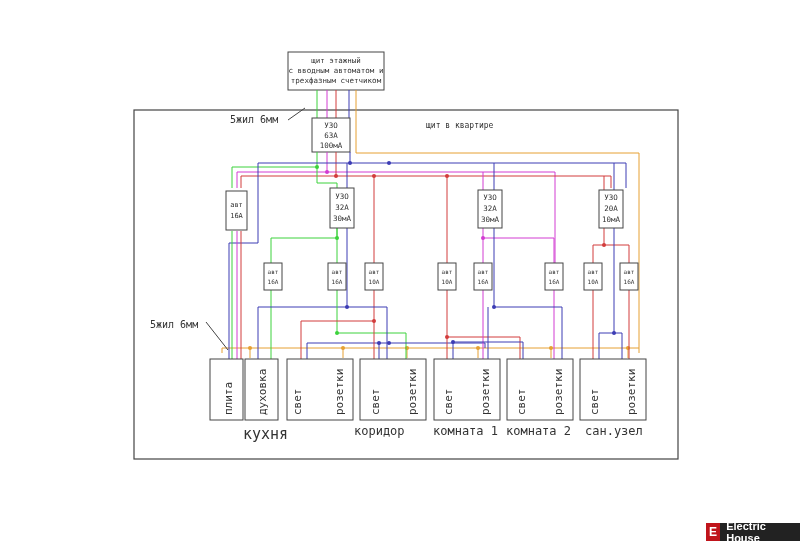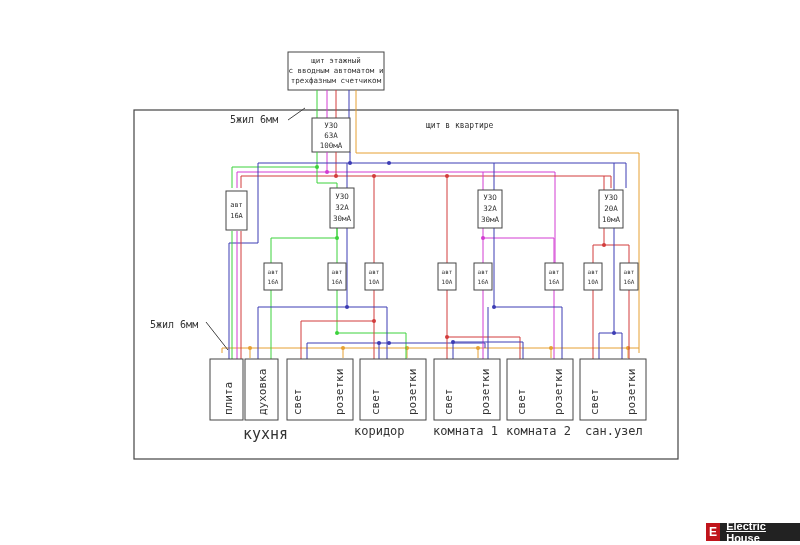--- a/index.html
+++ b/index.html
@@ -1,21 +1,21 @@
 <!DOCTYPE html>
 <html><head>
 <meta charset="utf-8">
 <style>
   html,body{margin:0;padding:0;background:#fff;}
   body{width:800px;height:545px;position:relative;overflow:hidden;font-family:"DejaVu Sans Mono",monospace;}
   svg{position:absolute;left:0;top:0;}
   .t{font-family:"DejaVu Sans Mono",monospace;fill:#333;}
   .logo{position:absolute;left:706px;top:523px;height:18px;display:flex;align-items:stretch;background:#222;}
   .logo .e{background:#c0141b;color:#fff;font:bold 12px "Liberation Sans",sans-serif;width:16px;display:flex;align-items:center;justify-content:center;}
-  .logo .n{color:#fff;font:bold 11px "Liberation Sans",sans-serif;padding:0 6px;display:flex;align-items:center;text-decoration:underline;}
+  .logo .n{color:#fff;font:bold 11px "Liberation Sans",sans-serif;padding:0 6px;display:flex;align-items:center;}
 </style>
 </head>
 <body>
 
 <svg width="800" height="545">
 
   <rect x="134" y="110" width="544" height="349" fill="none" stroke="#444" stroke-width="1.2"></rect>
   <text class="t" x="426" y="128" font-size="8">щит в квартире</text>
 
   <rect x="288" y="52" width="96" height="38" fill="#fff" stroke="#444"></rect>

